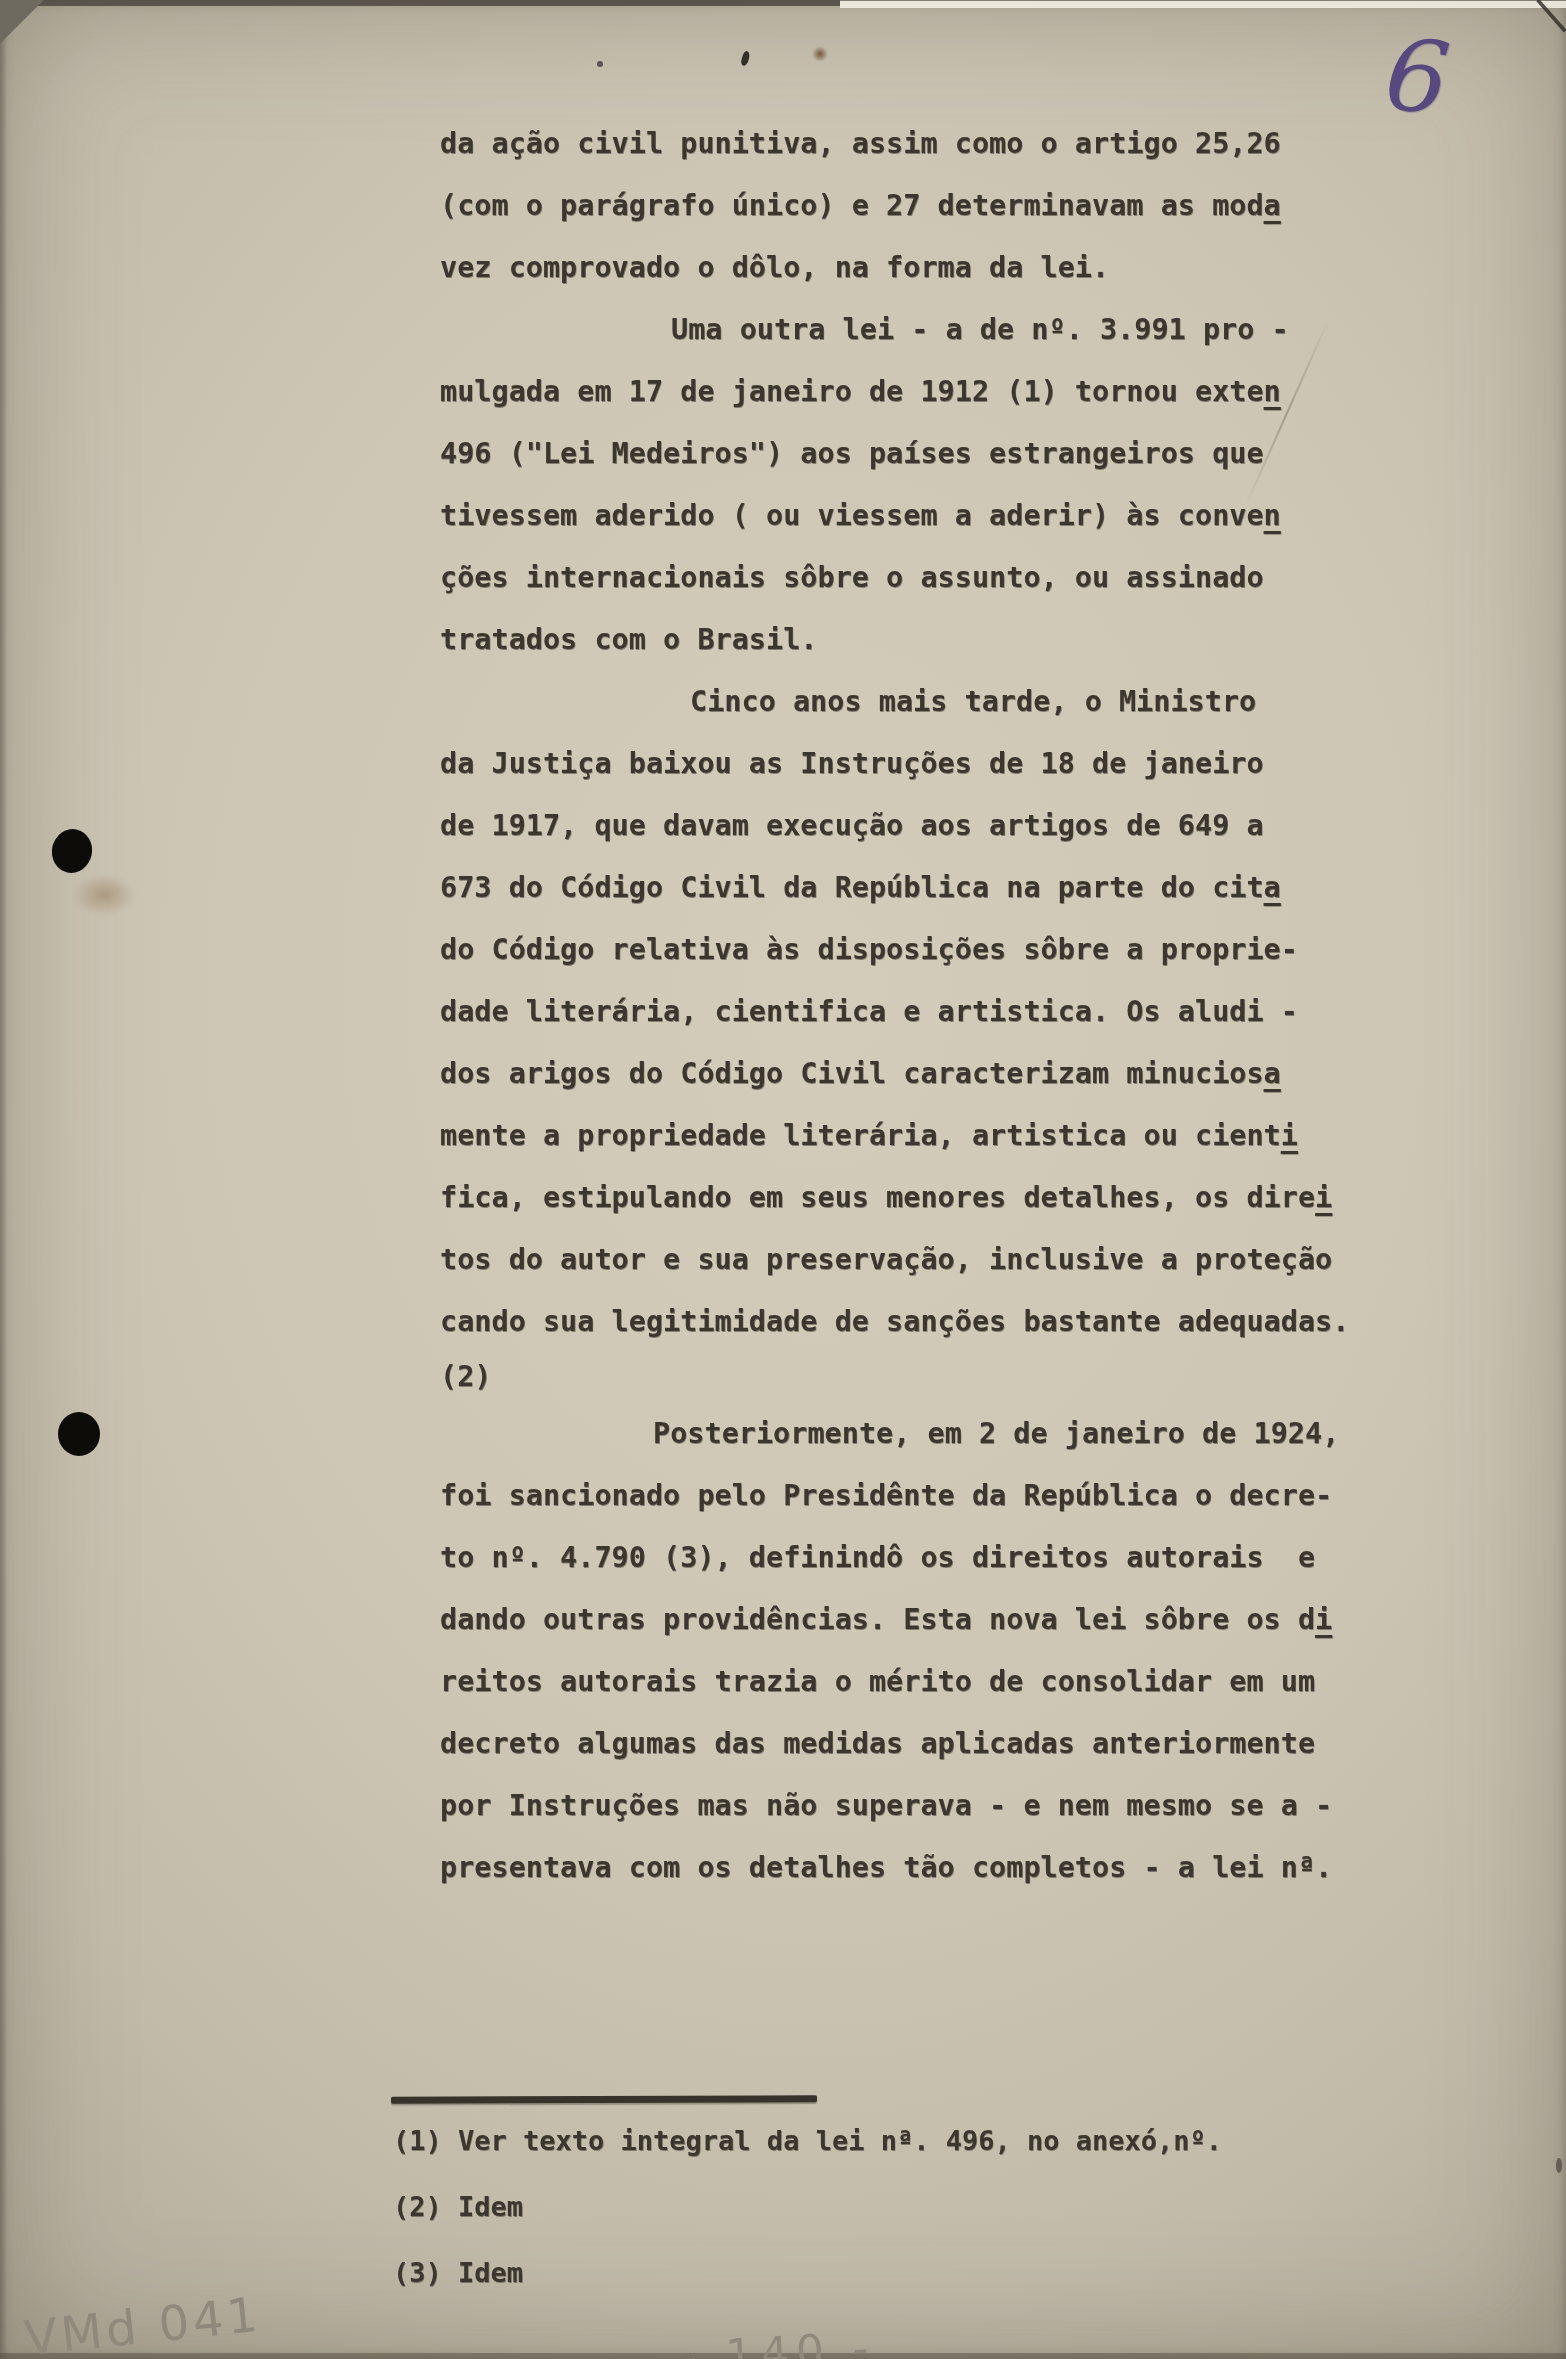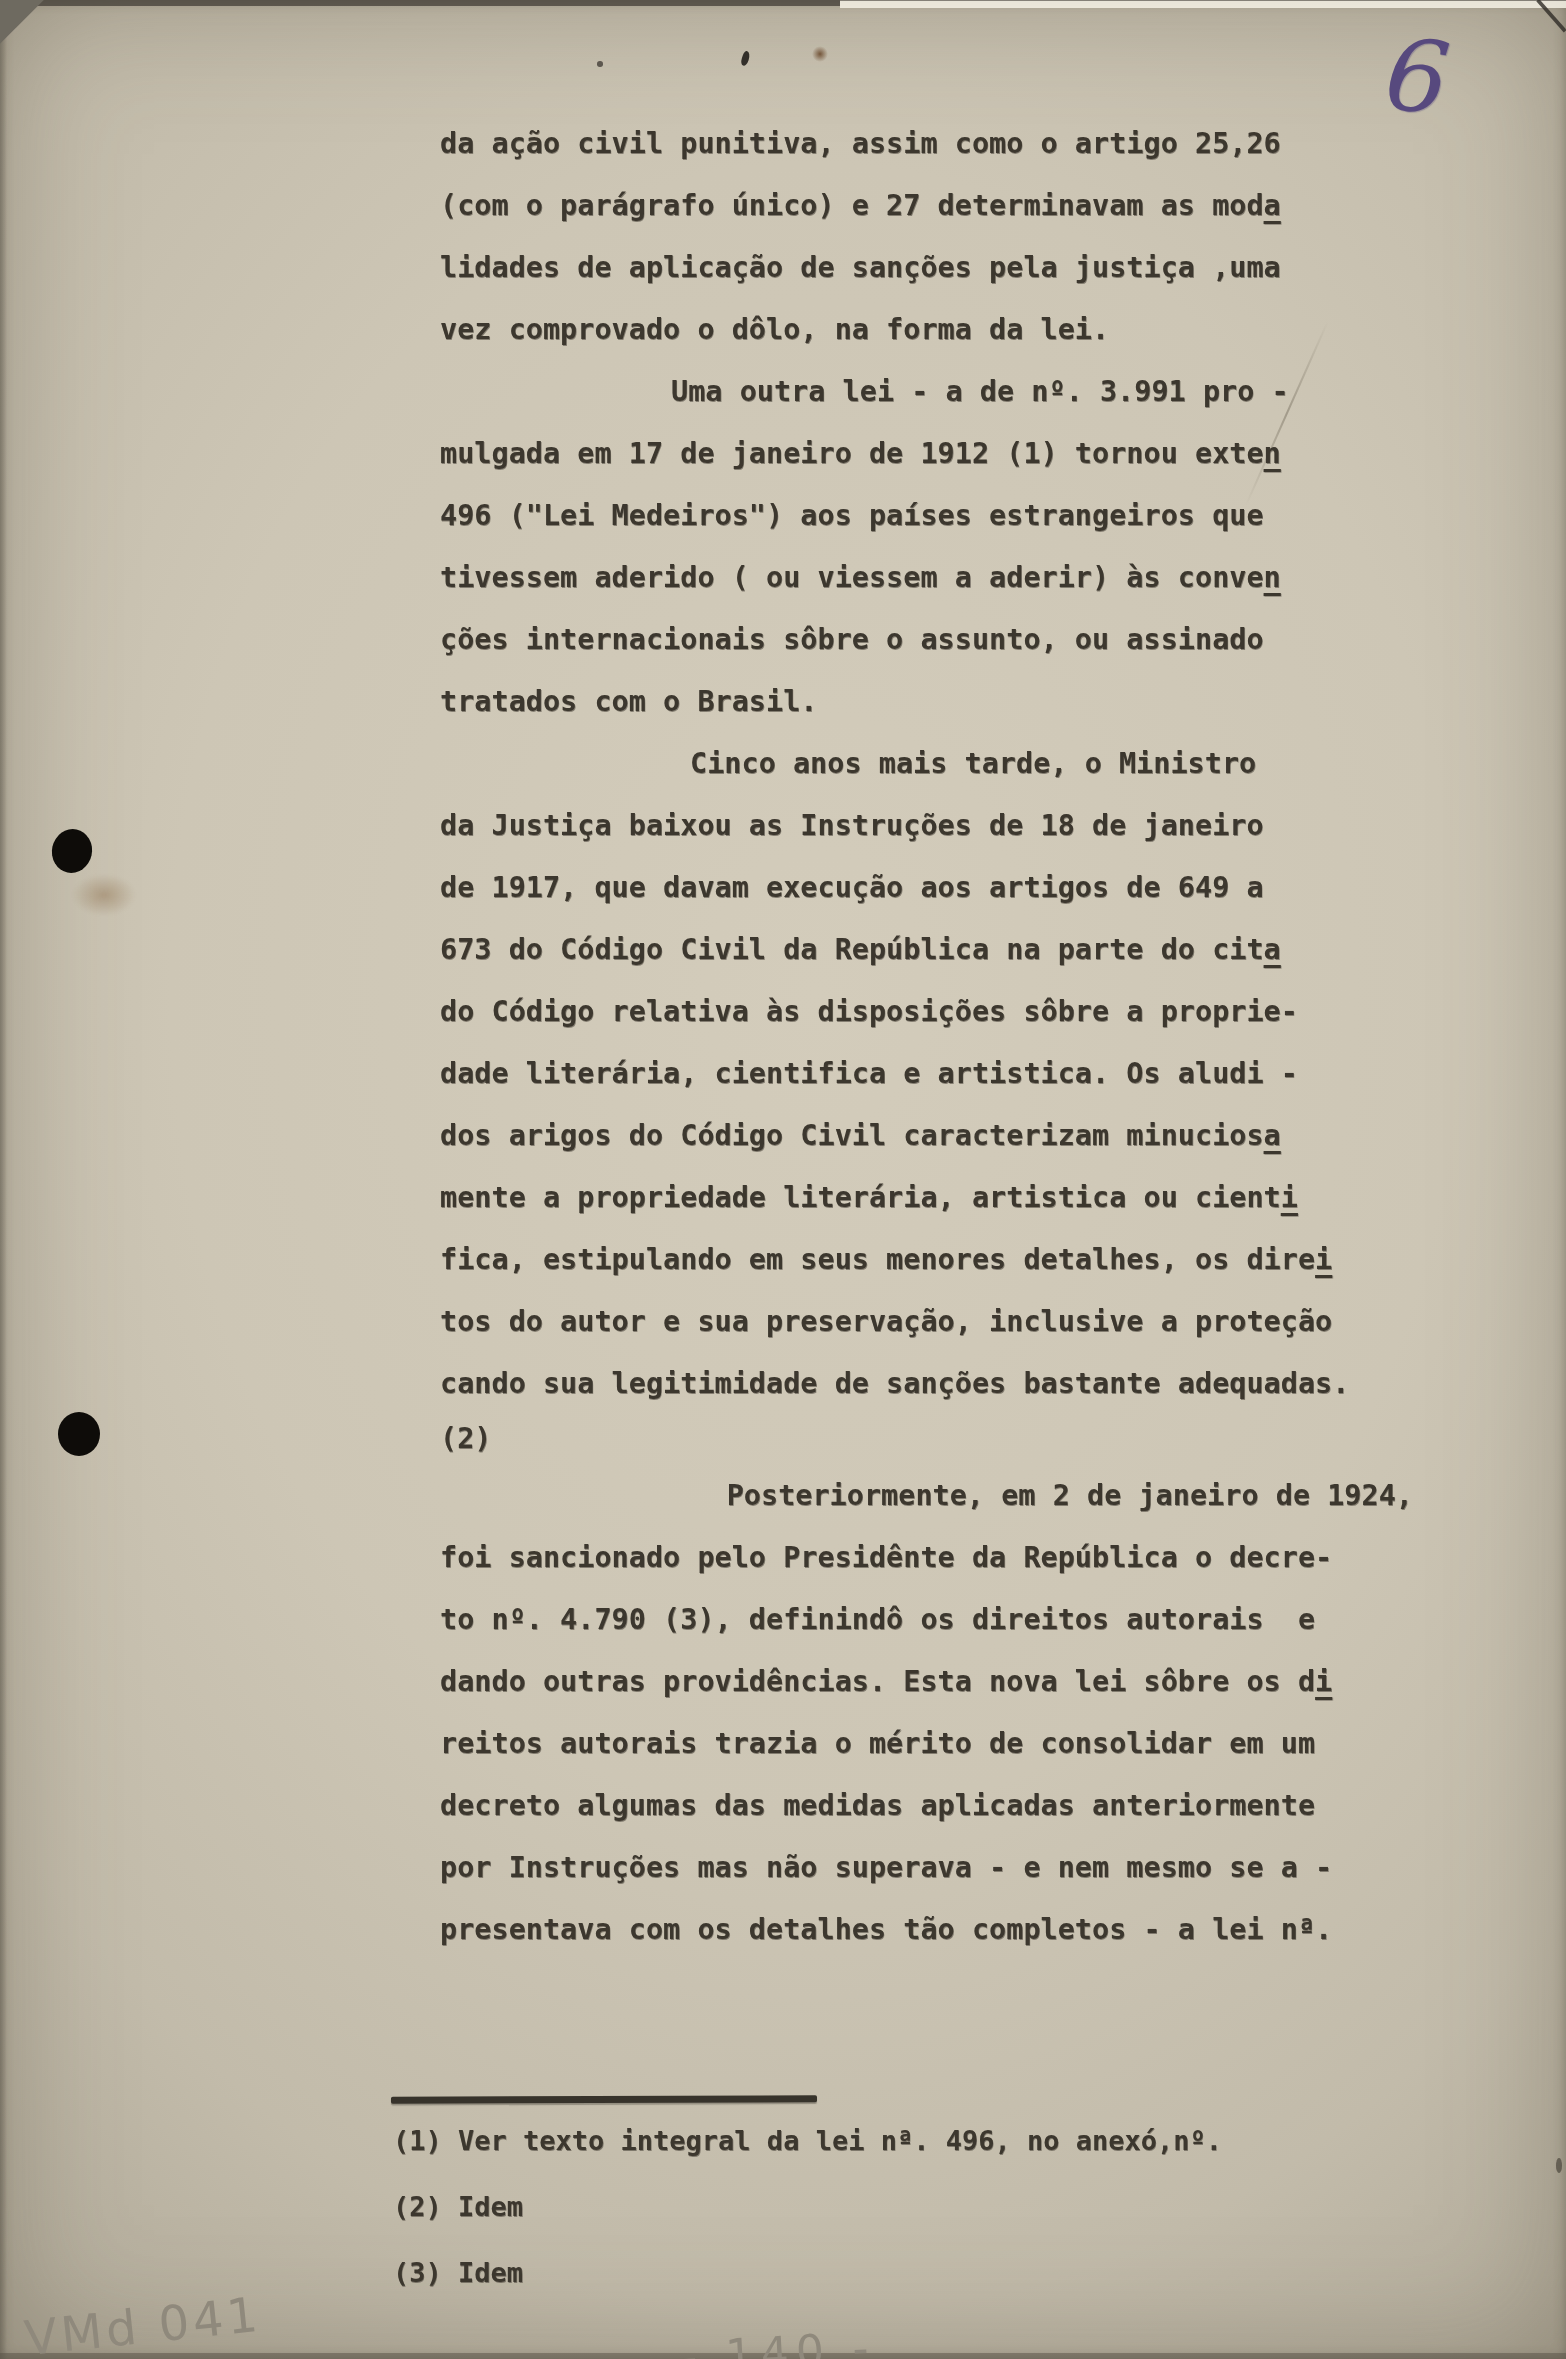--- a/index.html
+++ b/index.html
@@ -86,41 +86,40 @@
   <div class="hole hole2"></div>
 
   <div class="hand-six">6</div>
   <svg class="corner-stroke" width="55" height="44" viewBox="0 0 60 48">
     <path d="M28 0 L58 34" stroke="#2e2a25" stroke-width="4" fill="none" opacity="0.8"></path>
   </svg>
 
   <div class="body-text">
       <div class="tline"><span>da ação civil punitiva, assim como o artigo 25,26</span></div>
       <div class="tline"><span>(com o parágrafo único) e 27 determinavam as mod</span><span class="u">a</span></div>
-      <div class="tline"><span>lidades de aplicação de sanções pela justiça ,uma</span></div>
       <div class="tline"><span>vez comprovado o dôlo, na forma da lei.</span></div>
       <div class="tline" style="padding-left: 231px;"><span>Uma outra lei - a de nº. 3.991 pro -</span></div>
       <div class="tline"><span>mulgada em 17 de janeiro de 1912 (1) tornou exte</span><span class="u">n</span></div>
       <div class="tline"><span>496 ("Lei Medeiros") aos países estrangeiros que</span></div>
       <div class="tline"><span>tivessem aderido ( ou viessem a aderir) às conve</span><span class="u">n</span></div>
       <div class="tline"><span>ções internacionais sôbre o assunto, ou assinado</span></div>
       <div class="tline"><span>tratados com o Brasil.</span></div>
       <div class="tline" style="padding-left: 250px;"><span>Cinco anos mais tarde, o Ministro</span></div>
       <div class="tline"><span>da Justiça baixou as Instruções de 18 de janeiro</span></div>
       <div class="tline"><span>de 1917, que davam execução aos artigos de 649 a</span></div>
       <div class="tline"><span>673 do Código Civil da República na parte do cit</span><span class="u">a</span></div>
       <div class="tline"><span>do Código relativa às disposições sôbre a proprie-</span></div>
       <div class="tline"><span>dade literária, cientifica e artistica. Os aludi -</span></div>
       <div class="tline"><span>dos arigos do Código Civil caracterizam minucios</span><span class="u">a</span></div>
       <div class="tline"><span>mente a propriedade literária, artistica ou cient</span><span class="u">i</span></div>
       <div class="tline"><span>fica, estipulando em seus menores detalhes, os dire</span><span class="u">i</span></div>
       <div class="tline"><span>tos do autor e sua preservação, inclusive a proteção</span></div>
       <div class="tline"><span>cando sua legitimidade de sanções bastante adequadas.</span></div>
       <div class="tline tight"><span>(2)</span></div>
-      <div class="tline" style="padding-left: 213px; text-align: right;"><span>Posteriormente, em 2 de janeiro de 1924,</span></div>
+      <div class="tline" style="padding-left: 213px;"><span>Posteriormente, em 2 de janeiro de 1924,</span></div>
       <div class="tline"><span>foi sancionado pelo Presidênte da República o decre-</span></div>
       <div class="tline"><span>to nº. 4.790 (3), definindô os direitos autorais  e</span></div>
       <div class="tline"><span>dando outras providências. Esta nova lei sôbre os d</span><span class="u">i</span></div>
       <div class="tline"><span>reitos autorais trazia o mérito de consolidar em um</span></div>
       <div class="tline"><span>decreto algumas das medidas aplicadas anteriormente</span></div>
       <div class="tline"><span>por Instruções mas não superava - e nem mesmo se a -</span></div>
       <div class="tline"><span>presentava com os detalhes tão completos - a lei nª.</span></div>
     </div>
 
   <div class="footnote-sep"></div>

